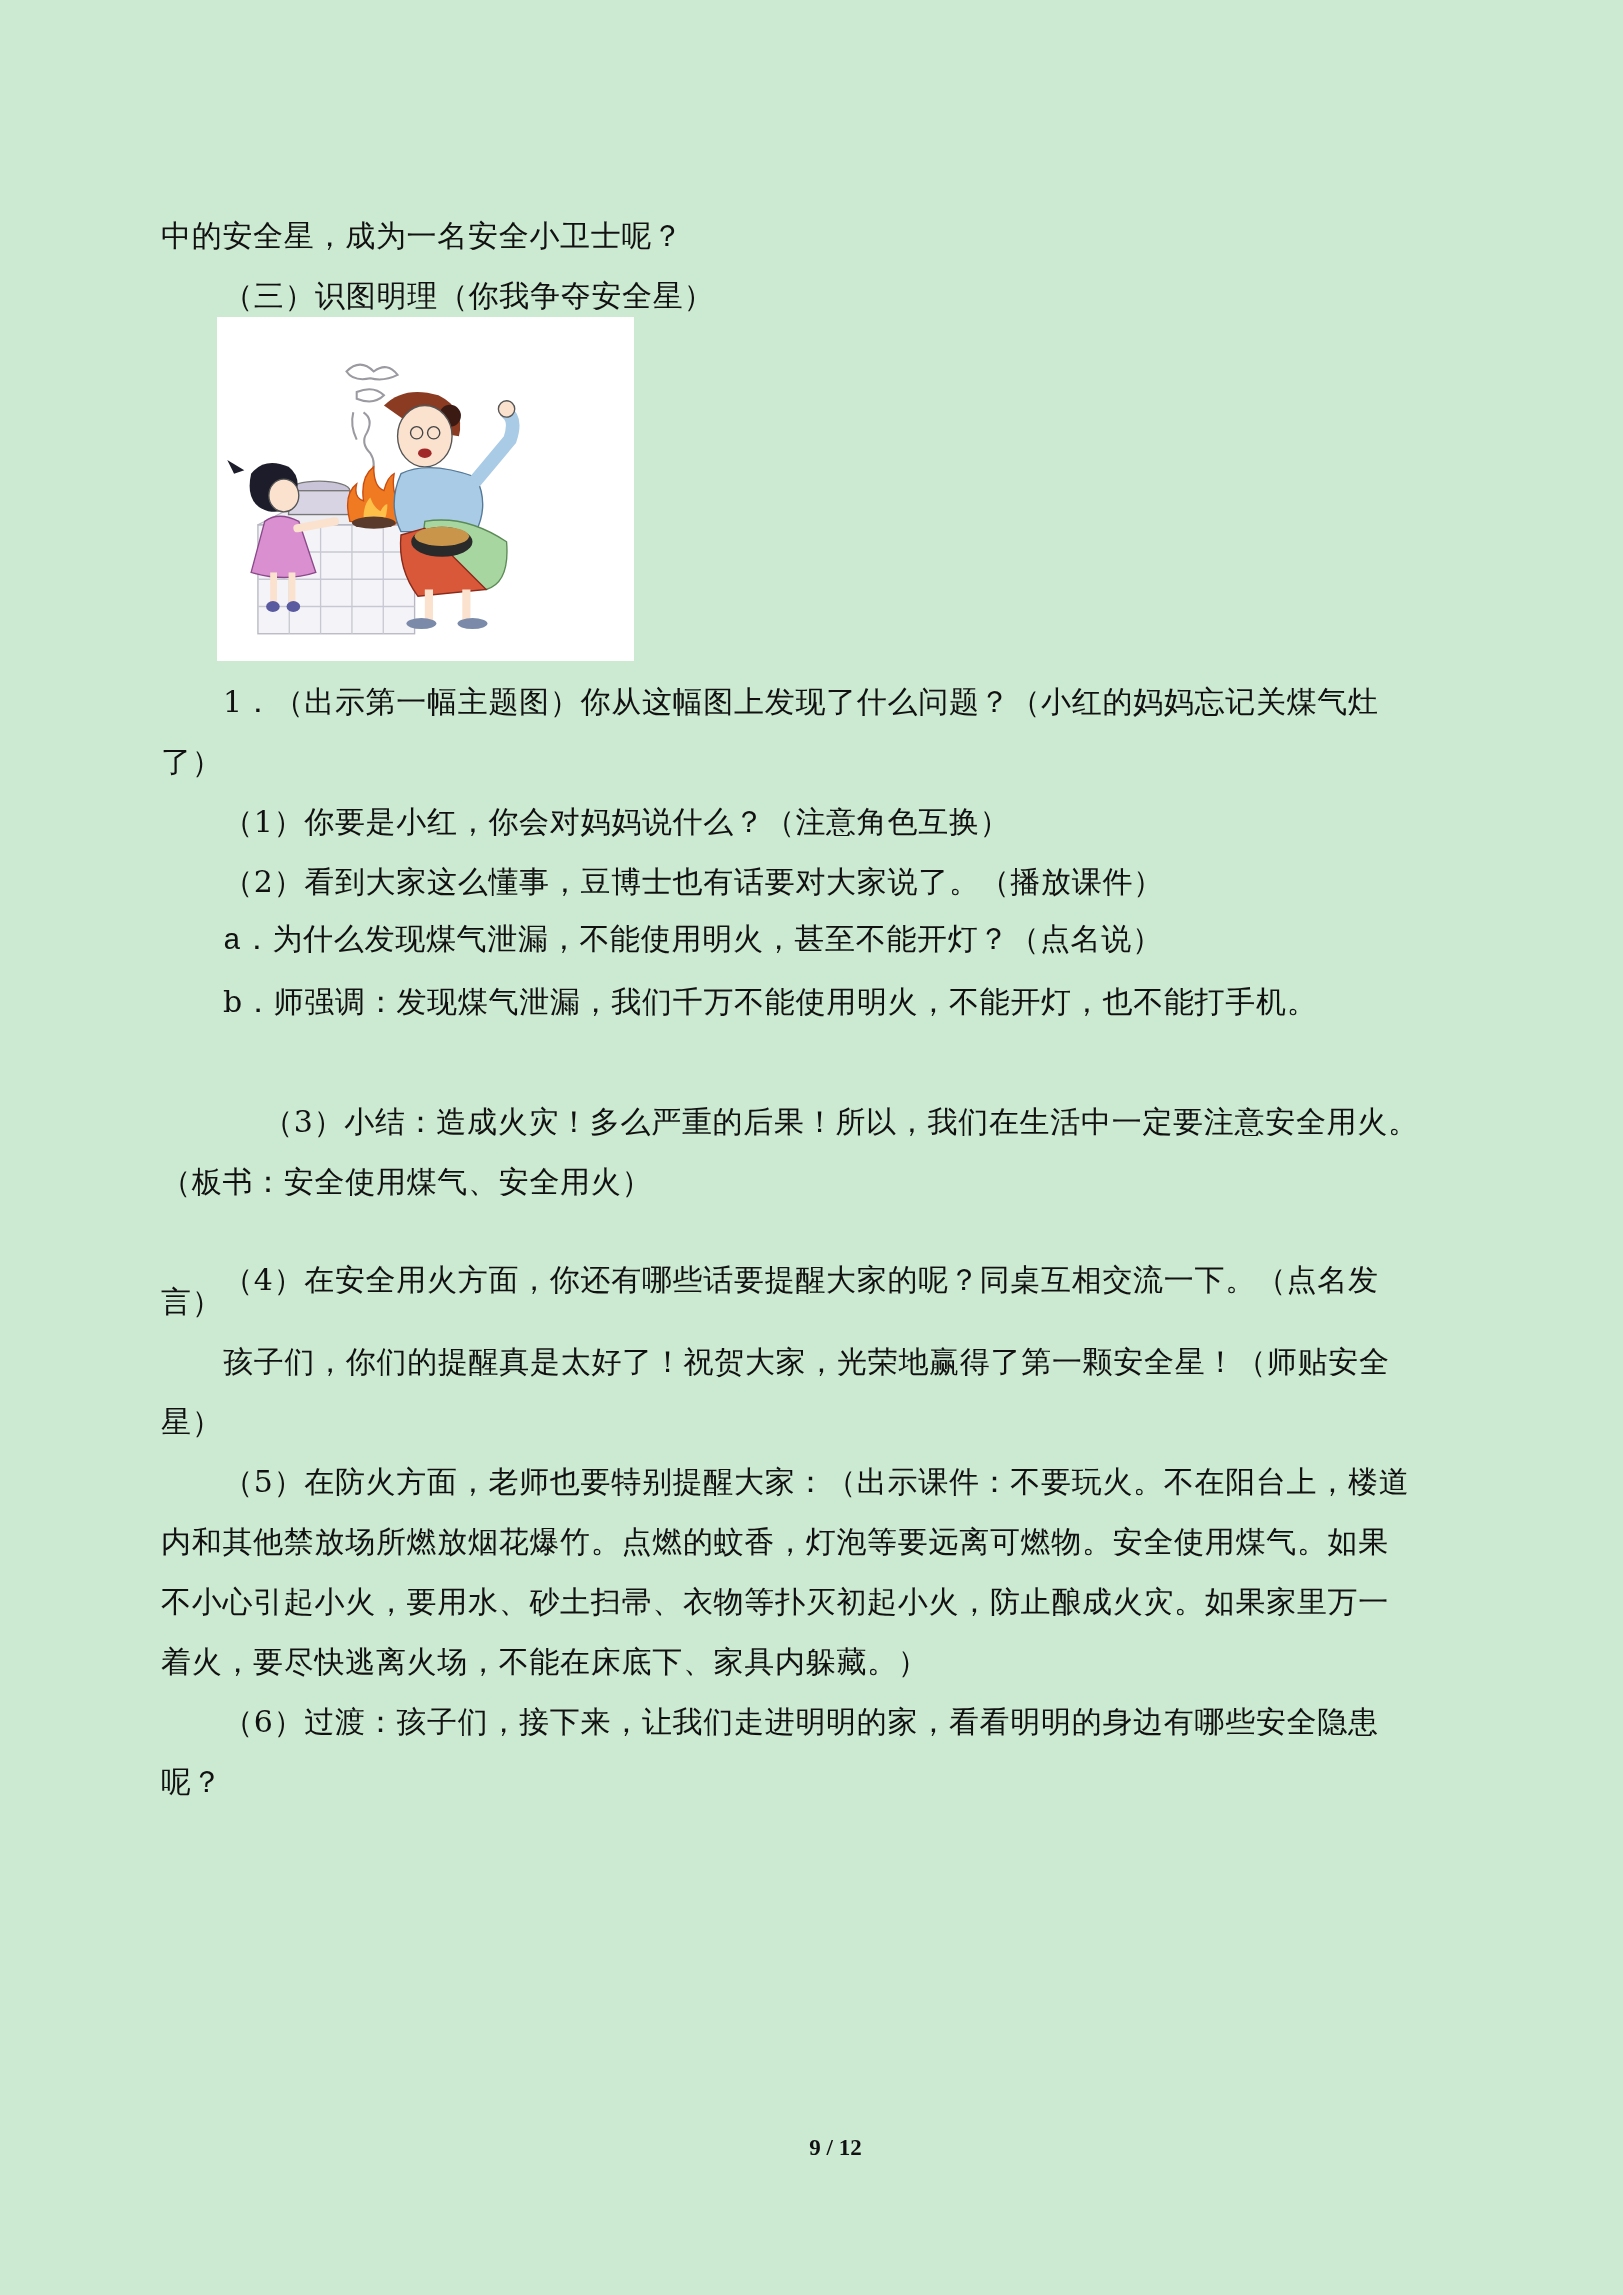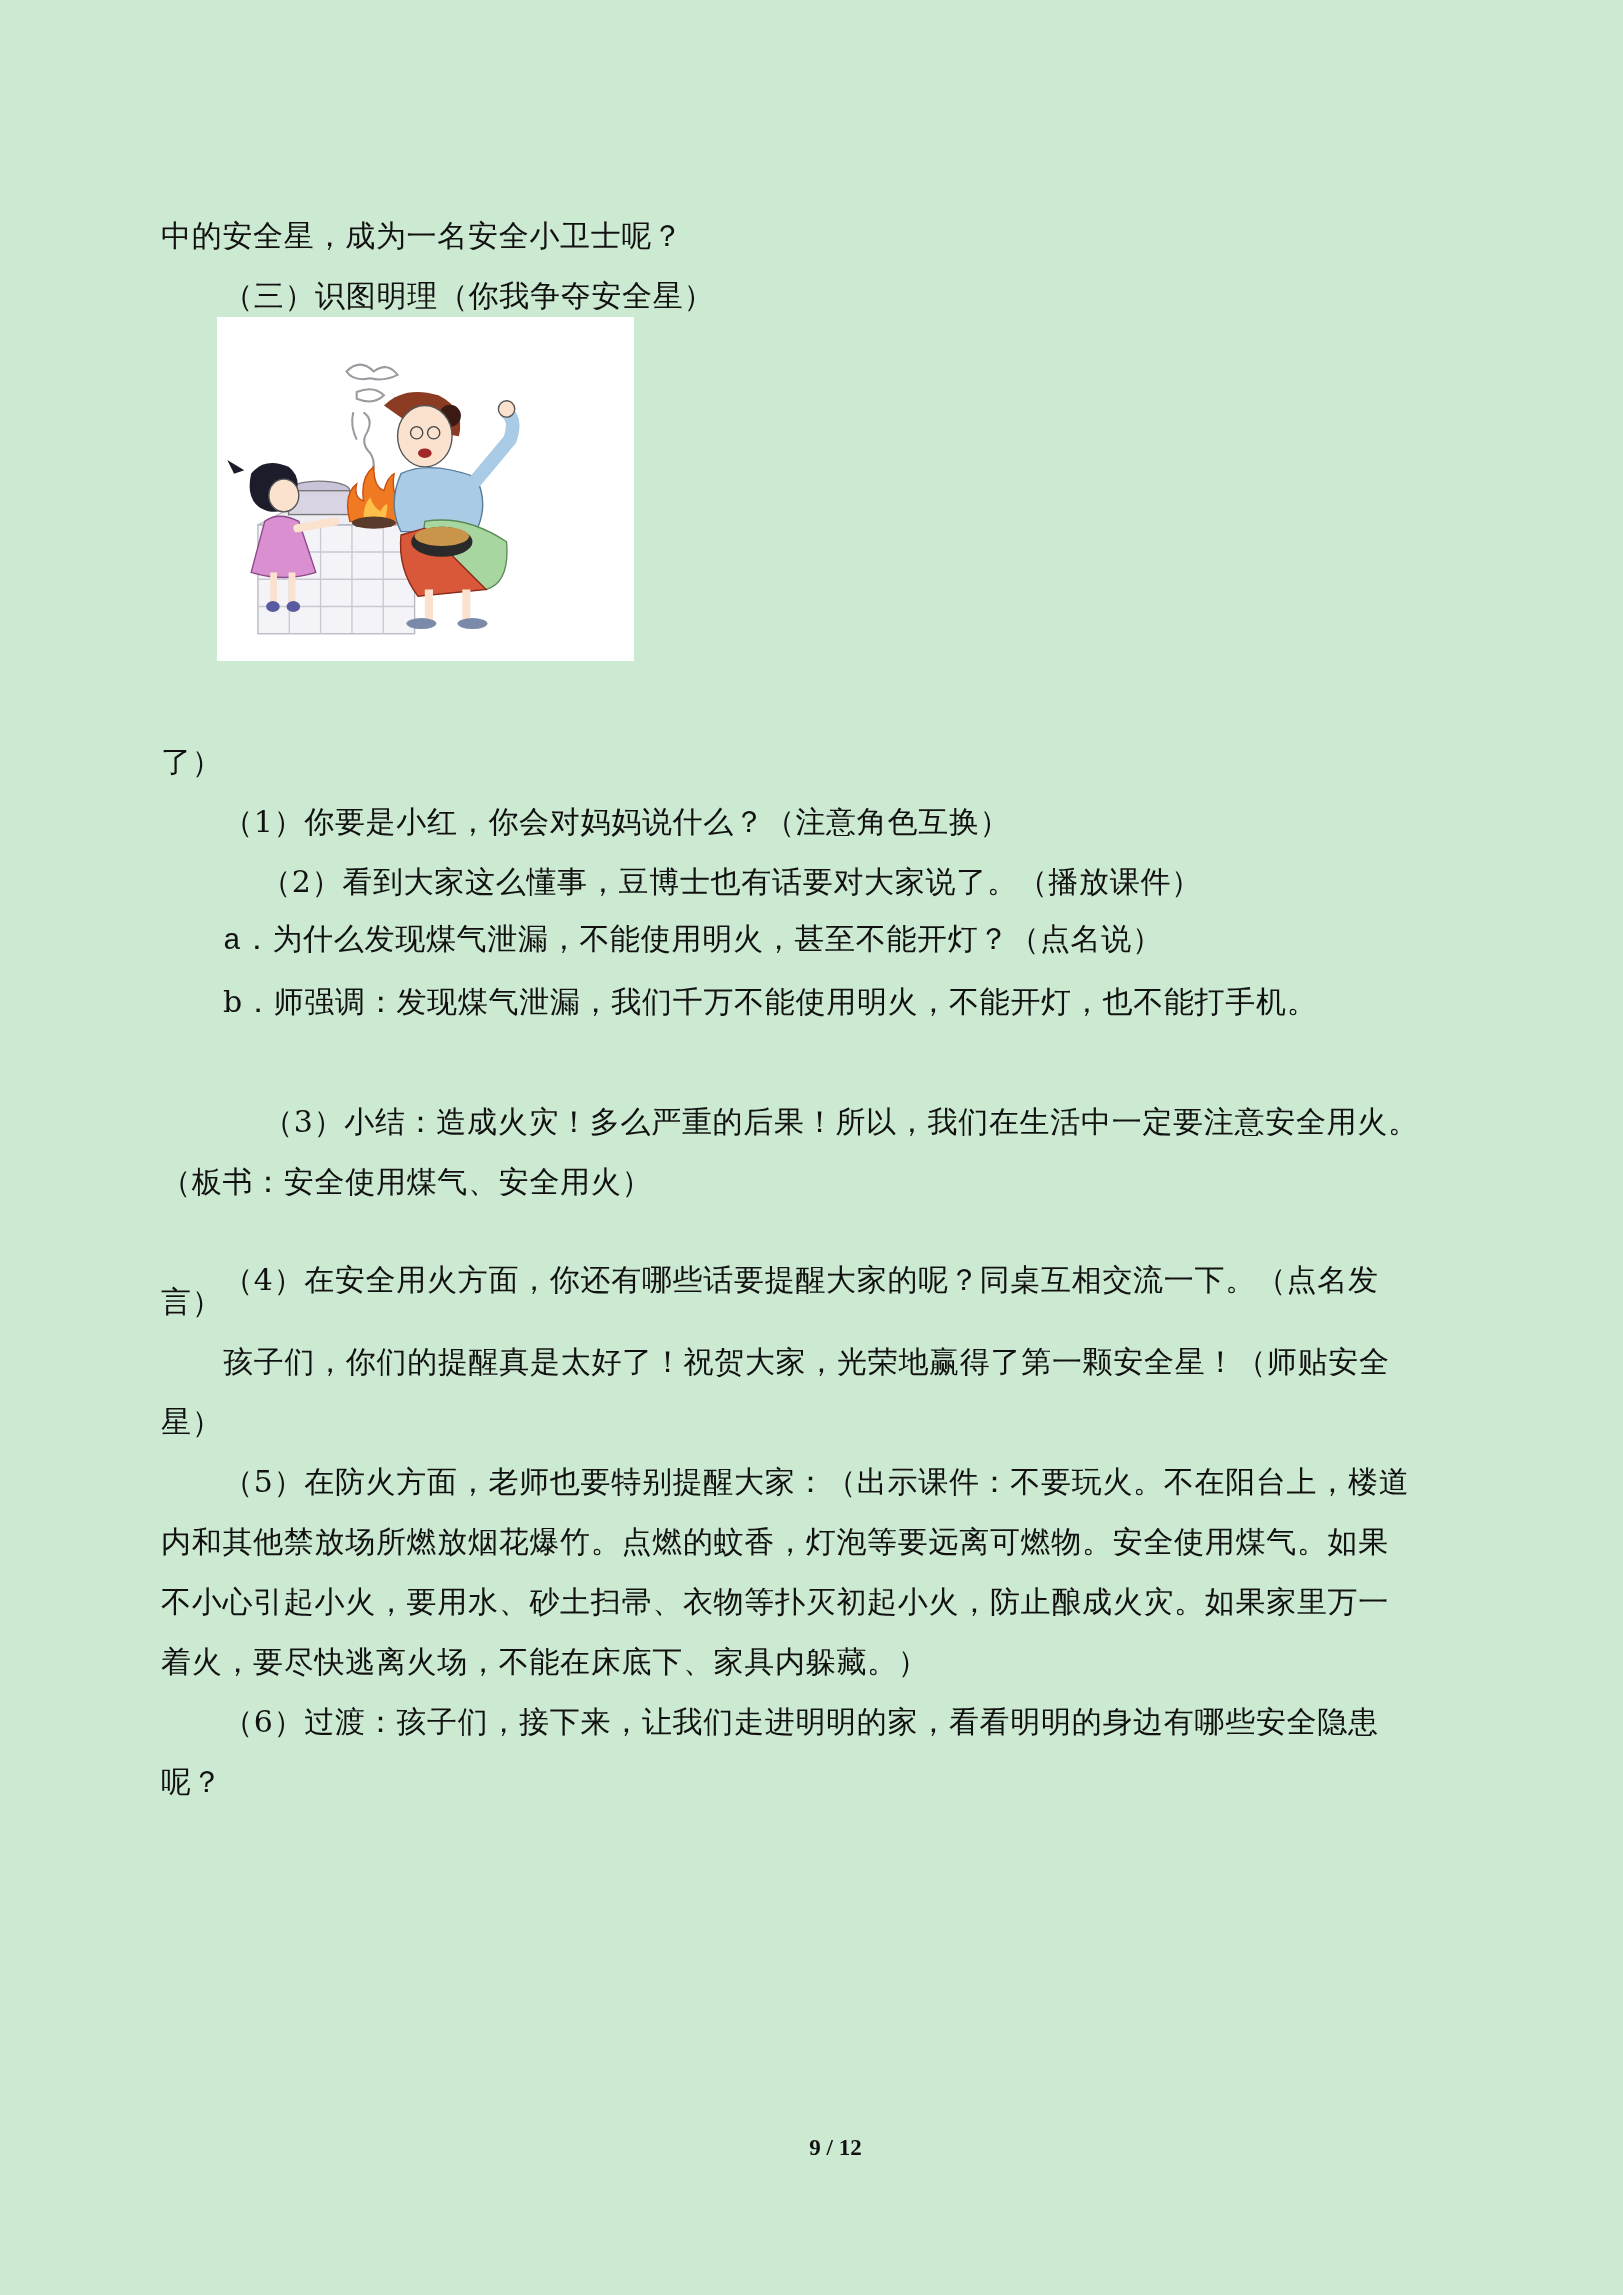--- a/index.html
+++ b/index.html
@@ -132,24 +132,25 @@
         <ellipse cx="330" cy="330" rx="45" ry="22" fill="#2a2a2a"></ellipse>
         <ellipse cx="330" cy="322" rx="40" ry="14" fill="#c8954a"></ellipse>
         <rect x="305" y="400" width="12" height="45" fill="#fbe2cf"></rect>
         <rect x="360" y="400" width="12" height="45" fill="#fbe2cf"></rect>
         <ellipse cx="300" cy="450" rx="22" ry="8" fill="#7a8aa8"></ellipse>
         <ellipse cx="375" cy="450" rx="22" ry="8" fill="#7a8aa8"></ellipse>
       </g>
     </svg>
   </div>
 
+  <div class="line indent" style="top:681px;">1．（出示第一幅主题图）你从这幅图上发现了什么问题？（小红的妈妈忘记关煤气灶</div>
   <div class="line" style="top:741px;">了）</div>
 
   <div class="line indent" style="top:801px;">（1）你要是小红，你会对妈妈说什么？（注意角色互换）</div>
-  <div class="line indent" style="top:861px;margin-left:38px;">（2）看到大家这么懂事，豆博士也有话要对大家说了。（播放课件）</div>
+  <div class="line indent" style="top:861px;">（2）看到大家这么懂事，豆博士也有话要对大家说了。（播放课件）</div>
   <div class="line indent" style="top:921px;font-family:Liberation Mono, monospace;">a．为什么发现煤气泄漏，不能使用明火，甚至不能开灯？（点名说）</div>
   <div class="line indent" style="top:981px;">b．师强调：发现煤气泄漏，我们千万不能使用明火，不能开灯，也不能打手机。</div>
 
 
   <div class="line indent" style="top:1101px;margin-left:40px;">（3）小结：造成火灾！多么严重的后果！所以，我们在生活中一定要注意安全用火。</div>
   <div class="line" style="top:1161px;">（板书：安全使用煤气、安全用火）</div>
 
   <div class="line indent" style="top:1221px;margin-top:38px;">（4）在安全用火方面，你还有哪些话要提醒大家的呢？同桌互相交流一下。（点名发</div>
   <div class="line" style="top:1281px;">言）</div>
 

